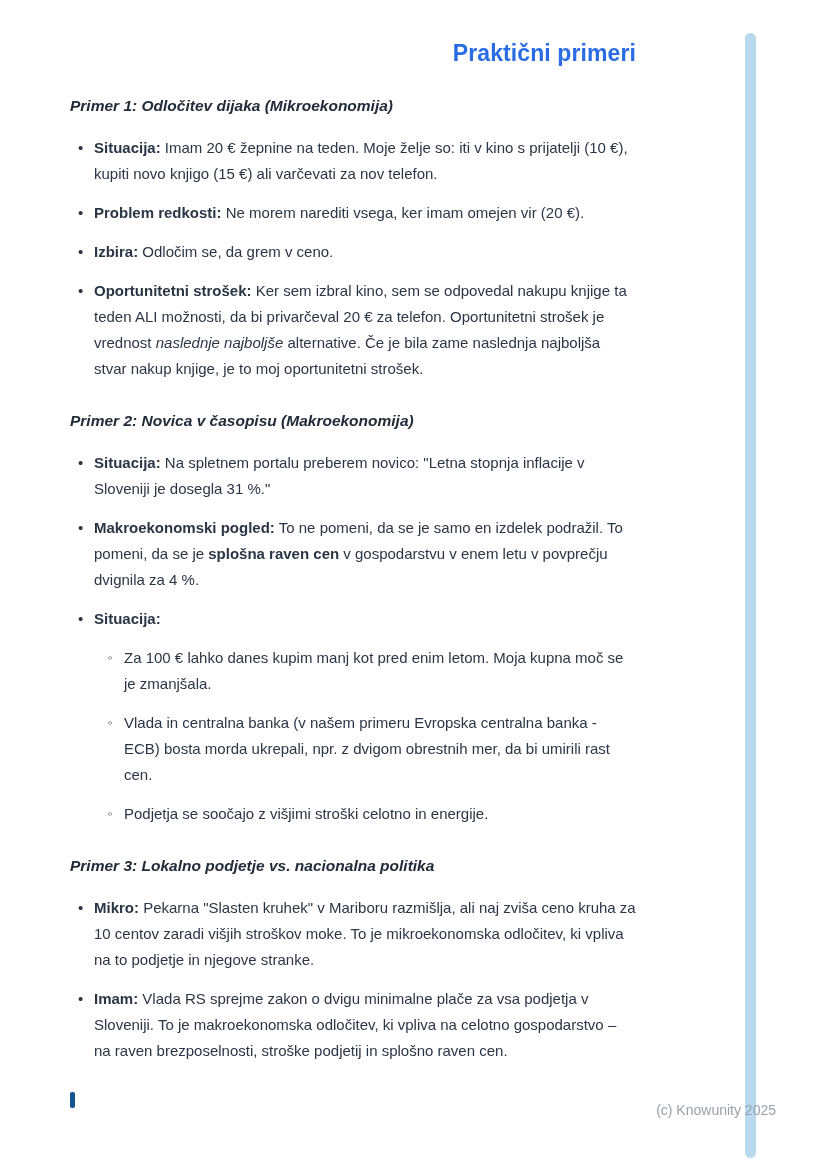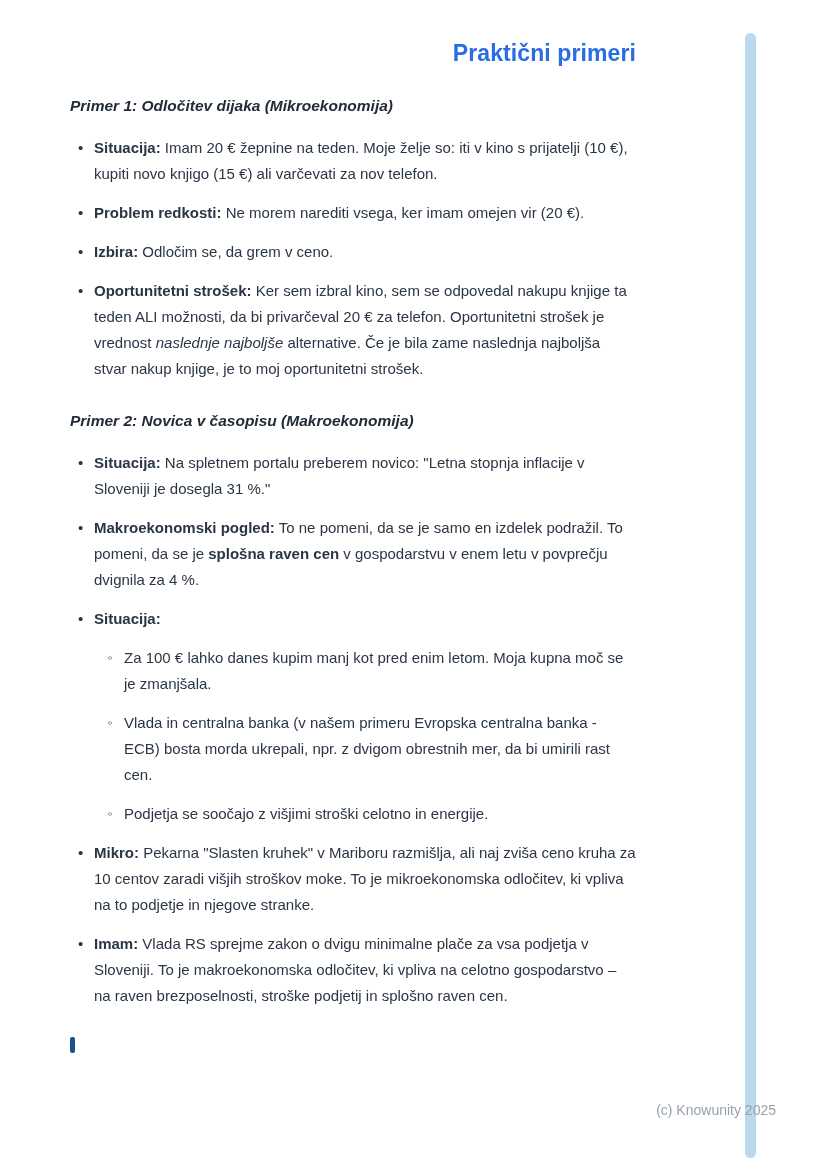--- a/index.html
+++ b/index.html
@@ -146,20 +146,21 @@
                   <span class="marker2">◦</span>
                   <div class="item-body"><span>Vlada in centralna banka (v našem primeru Evropska centralna banka - ECB) bosta morda ukrepali, npr. z dvigom obrestnih mer, da bi umirili rast cen.</span></div>
                 </li>
                 <li class="item">
                   <span class="marker2">◦</span>
                   <div class="item-body"><span>Podjetja se soočajo z višjimi stroški celotno in energije.</span></div>
                 </li>
               </ul></div>
           </li>
         </ul>
+        <h3 class="example-title">Primer 3: Lokalno podjetje vs. nacionalna politika</h3>
         <ul class="l1">
           <li class="item">
             <span class="marker">•</span>
             <div class="item-body"><span class="bold">Mikro:</span><span> Pekarna "Slasten kruhek" v Mariboru razmišlja, ali naj zviša ceno kruha za 10 centov zaradi višjih stroškov moke. To je mikroekonomska odločitev, ki vpliva na to podjetje in njegove stranke.</span></div>
           </li>
           <li class="item">
             <span class="marker">•</span>
             <div class="item-body"><span class="bold">Imam:</span><span> Vlada RS sprejme zakon o dvigu minimalne plače za vsa podjetja v Sloveniji. To je makroekonomska odločitev, ki vpliva na celotno gospodarstvo – na raven brezposelnosti, stroške podjetij in splošno raven cen.</span></div>
           </li>
         </ul>

